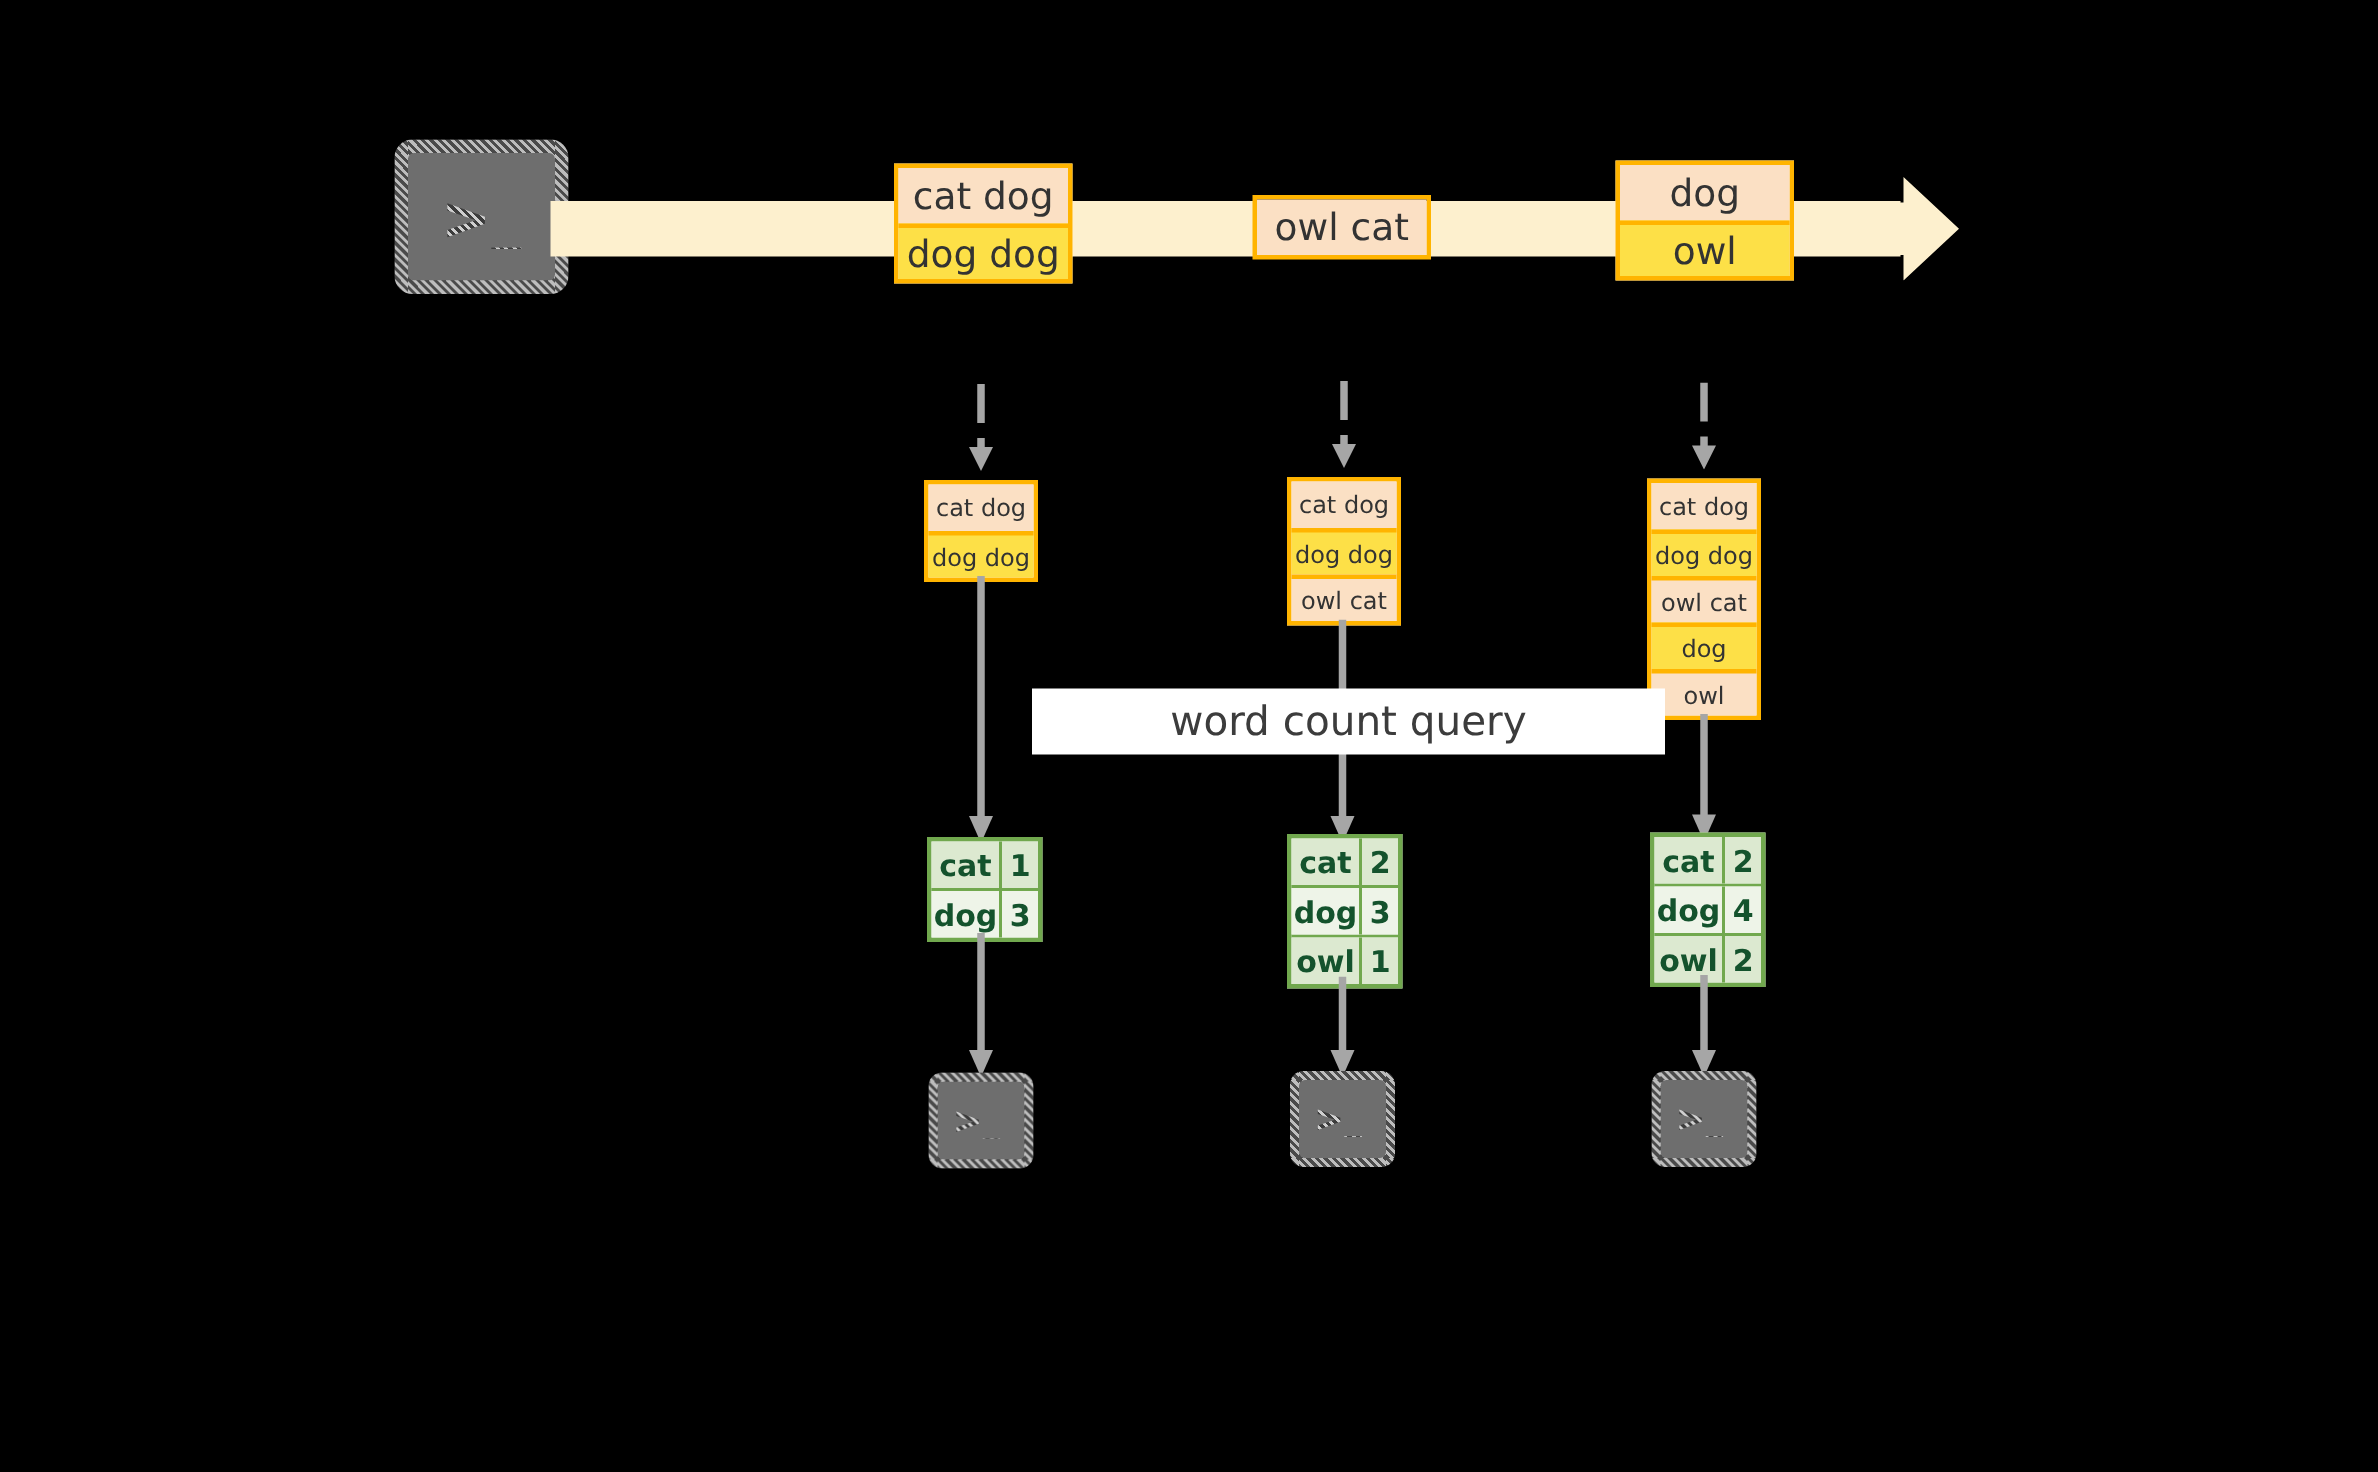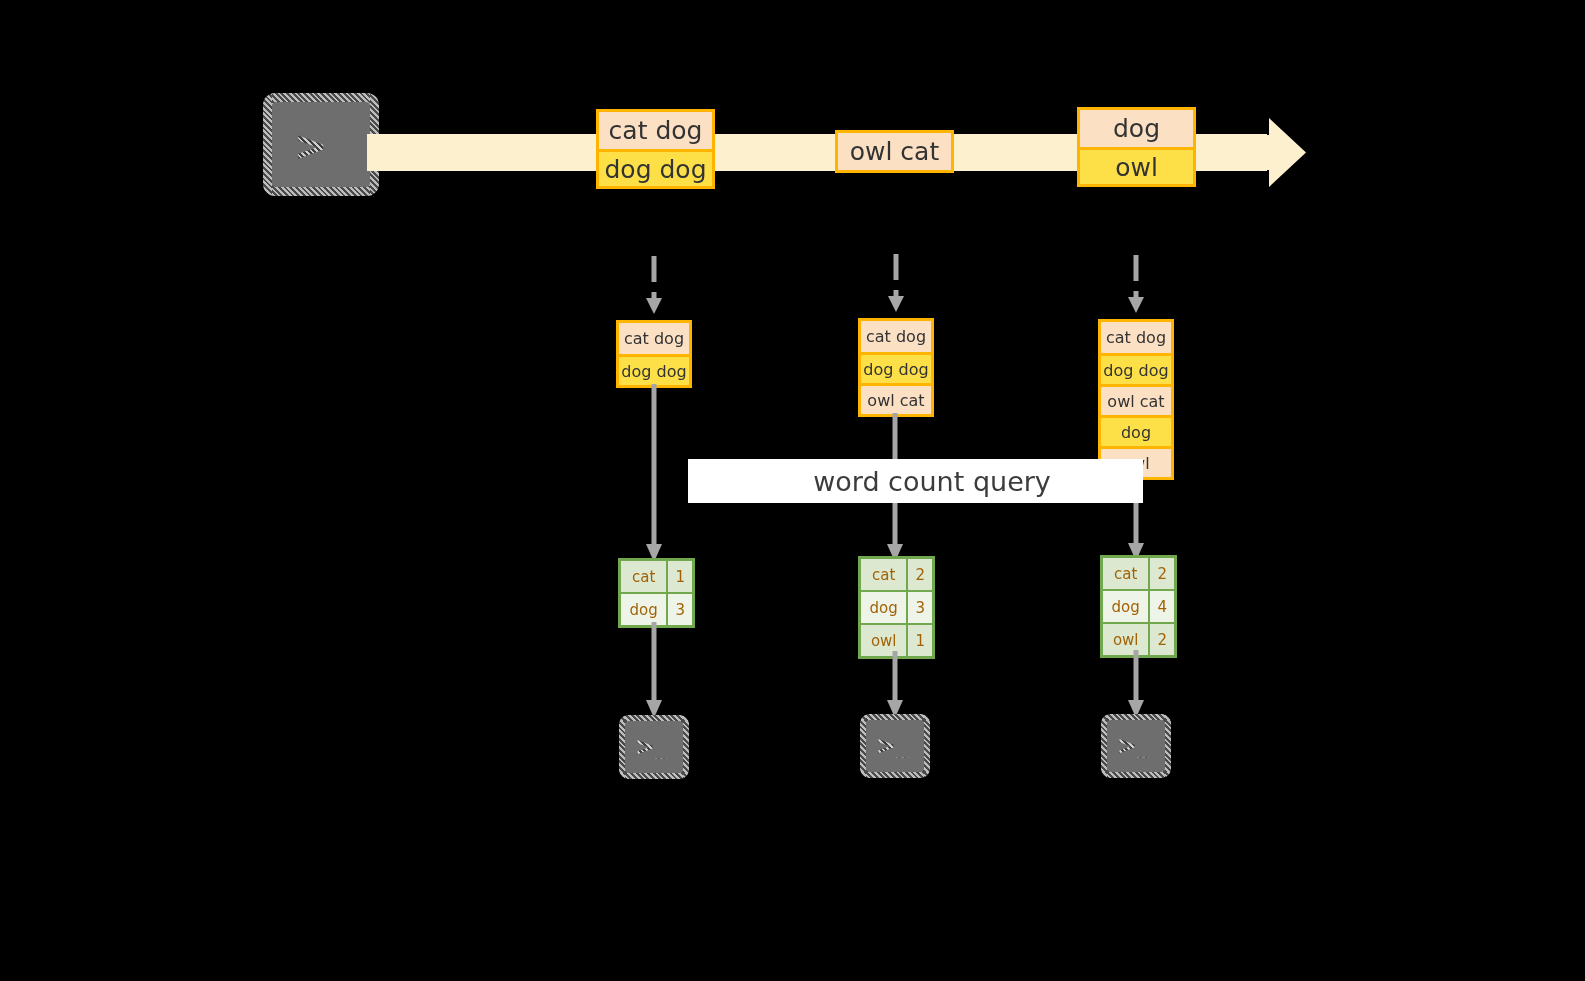--- a/index.html
+++ b/index.html
@@ -118,23 +118,24 @@
   .table .trow {
     display: flex;
     height: 31px;
   }
   .table .trow + .trow { border-top: 2px solid #71a84e; }
   .table .tcell {
     box-sizing: border-box;
     display: flex;
     align-items: center;
     justify-content: center;
-    font-size: 15px;
-    color: #a16207;
+    font-size: 20px;
+    color: #14532d;
     white-space: nowrap;
+    font-weight: bold;
   }
   .table .tcell.word  { width: 48px; }
   .table .tcell.count { width: 27px; border-left: 2px solid #71a84e; }
   .table .trow.odd  .tcell { background: #dce9d0; }
   .table .trow.even .tcell { background: #eef4e8; }
 
   .table.t1 { left: 618px;  top: 558px; width: 77px; }
   .table.t2 { left: 858px;  top: 556px; width: 77px; }
   .table.t3 { left: 1100px; top: 555px; width: 77px; }
 
@@ -148,21 +149,20 @@
   .banner {
     position: absolute;
     left: 688px;
     top: 459px;
     width: 422px;
     height: 44px;
     background: #ffffff;
     display: flex;
     align-items: center;
     justify-content: center;
-    padding-left: 33px;
   }
   .banner .label {
     font-size: 27px;
     color: #3c3c3c;
     white-space: nowrap;
   }
 </style>
 </head>
 <body>
 

